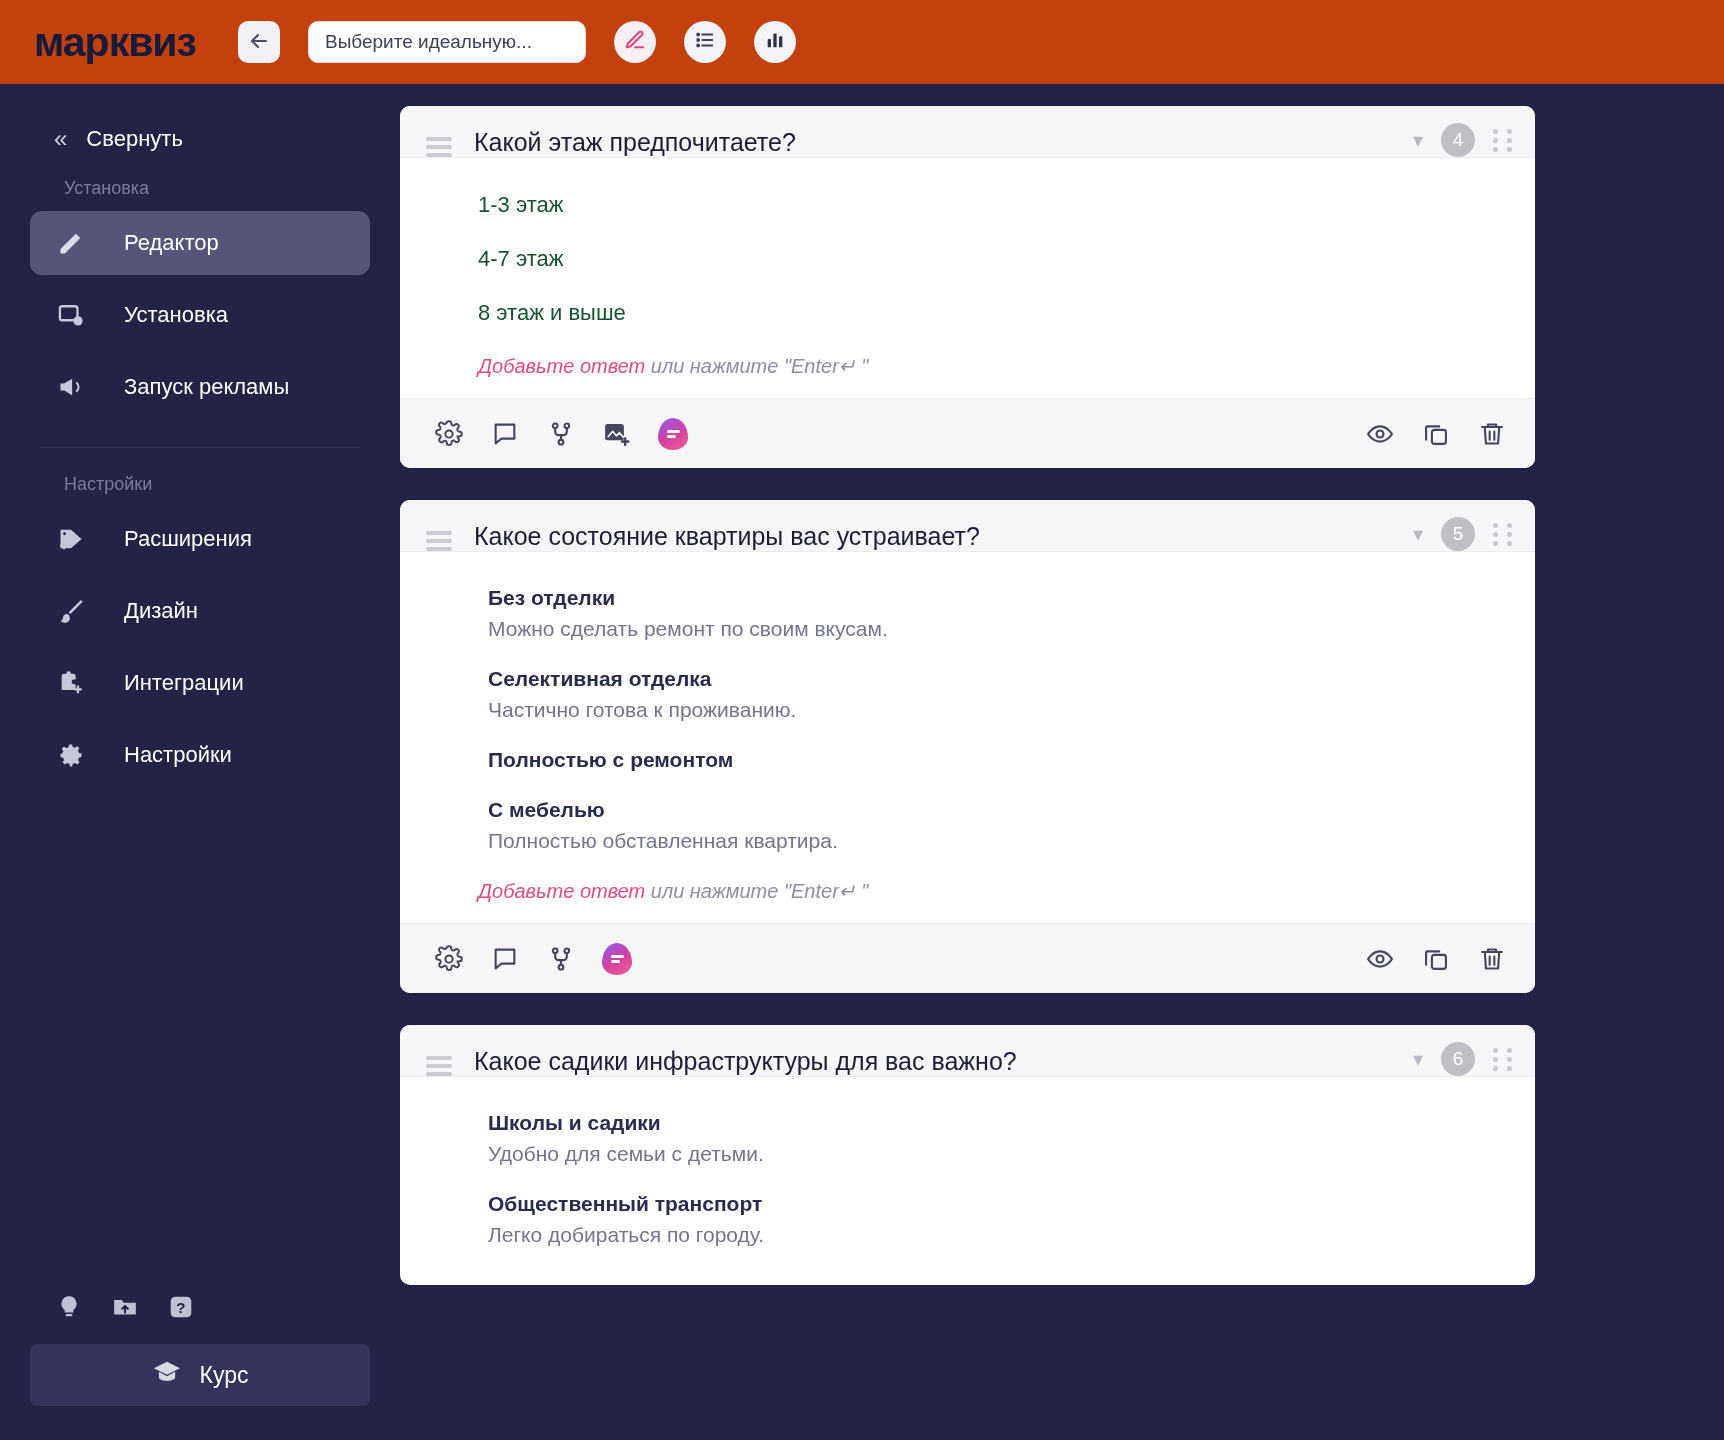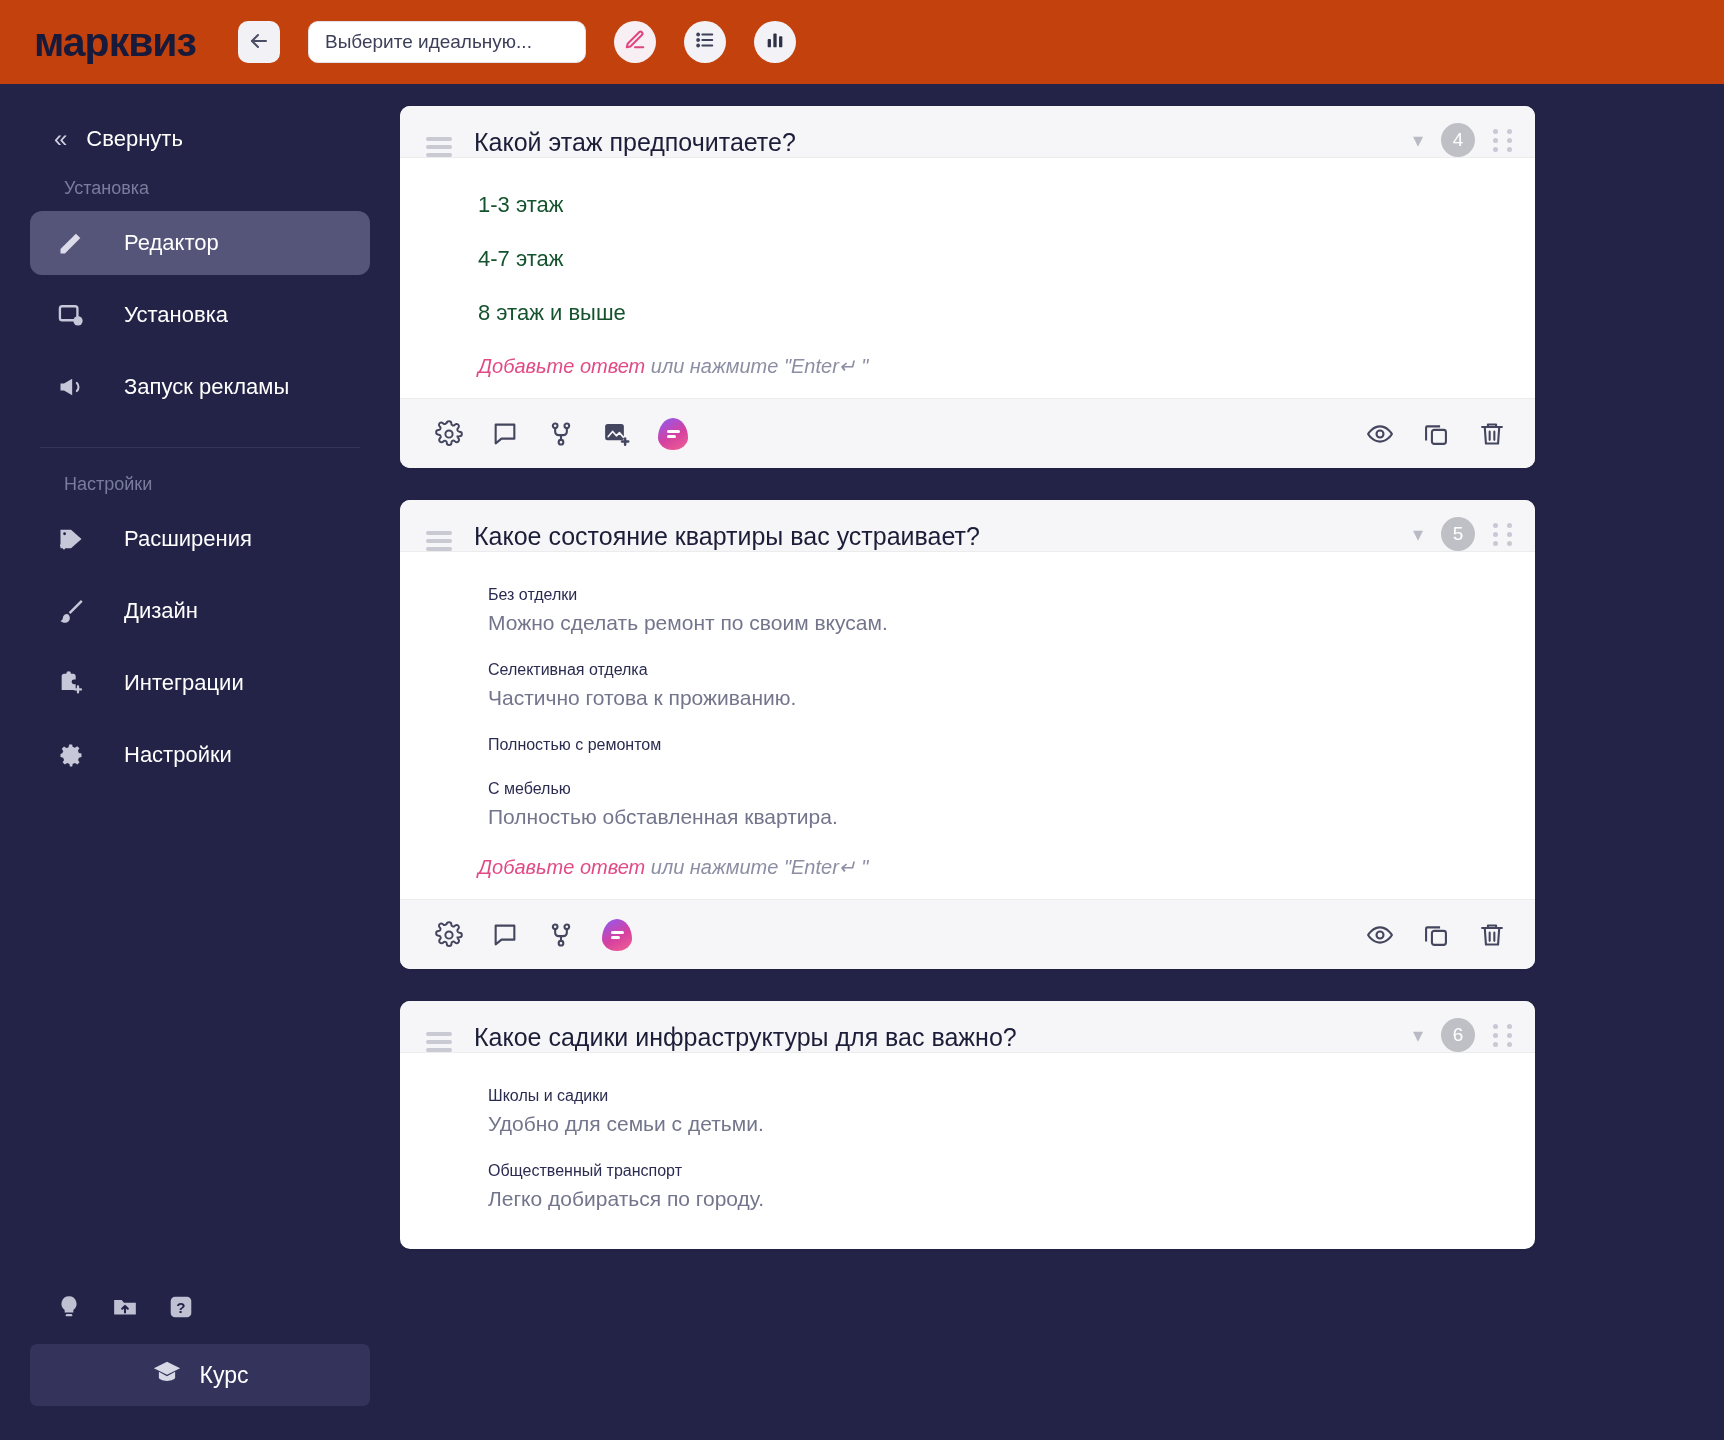--- a/index.html
+++ b/index.html
@@ -146,21 +146,21 @@
     gap: 4px 8px; cursor: grab;
   }
   .dots6 span { width: 5px; height: 5px; border-radius: 50%; background: #c8c9d4; }
 
   .card-body { padding: 34px 0 12px 0; }
   .opt-simple {
     font-size: 22px; color: #14532d;
     padding: 0 0 0 78px; margin-bottom: 28px;
   }
   .opt-rich { padding: 0 0 0 88px; margin-bottom: 26px; }
-  .opt-rich .ot { font-size: 16px; font-weight: 400; color: #2a2b50; margin-bottom: 7px;}
+  .opt-rich .ot { font-size: 21px; font-weight: 700; color: #2a2b50; margin-bottom: 7px;}
   .opt-rich .od { font-size: 21px; color: #73758c; }
 
   .add-line { padding: 0 0 0 78px; font-size: 20px; font-style: italic; color: #8c8ea3; margin: 6px 0 8px 0;}
   .add-line .pink { color: #e24a86; font-style: italic; cursor: pointer; }
   .add-line .kbd { color: #8c8ea3; }
 
   .card-foot {
     background: #f6f6f8;
     height: 70px;
     display: flex; align-items: center; justify-content: space-between;

